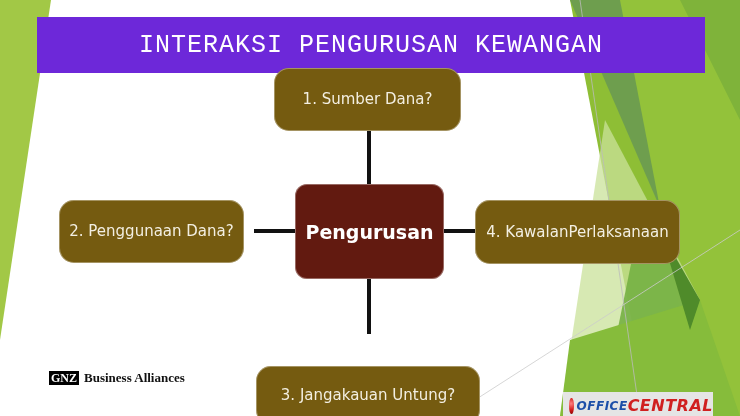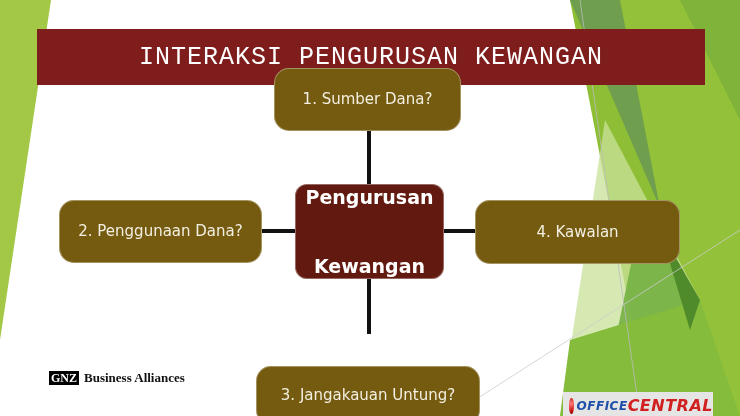--- a/index.html
+++ b/index.html
@@ -1,18 +1,18 @@
 <!DOCTYPE html>
 <html><head>
 <meta charset="utf-8">
 <style>
   html, body { margin:0; padding:0; }
   body { width:740px; height:416px; position:relative; overflow:hidden; background:#ffffff; font-family:"DejaVu Sans", sans-serif; }
   .bg { position:absolute; left:0; top:0; width:740px; height:416px; }
-  .title-bar { position:absolute; left:37px; top:17px; width:668px; height:56px; background:#7f1d1d; display:flex; align-items:center; justify-content:center;margin-top:12px; }
+  .title-bar { position:absolute; left:37px; top:17px; width:668px; height:56px; background:#6d28d9; display:flex; align-items:center; justify-content:center; }
   .title-text { color:#fff; font-family:"Liberation Mono", "DejaVu Sans Mono", monospace; font-size:25px; letter-spacing:1px; font-weight:normal; }
   .connector { position:absolute; background:#111; }
   .node { position:absolute; border-radius:15px; background:#755B10; color:#f3efe2; display:flex; align-items:center; justify-content:center; text-align:center; font-size:15px; line-height:19px; box-shadow:0 0 0 1px rgba(255,255,255,0.35) inset; }
   .node.center { background:#621A10; font-size:19px; line-height:24px; font-weight:bold; color:#fff; border-radius:12px; }
   .node span { display:block; }
   .logo-gnz { position:absolute; left:49px; top:370px; display:flex; align-items:center; gap:5px; }
   .gnz-mark { background:#000; color:#fff; font-family:"Liberation Serif", serif; font-weight:bold; font-size:12px; padding:0 2px; line-height:14px; }
   .gnz-text { font-family:"Liberation Serif", serif; font-weight:bold; font-size:13px; color:#111;text-align:center; }
   .logo-oc { position:absolute; left:563px; top:368px; width:150px; height:27px; background:#e5e5e5; display:flex; align-items:center; padding-left:6px; box-sizing:border-box;margin-top:24px; }
   .oc-ball { width:16px; height:16px; border-radius:50%; background:radial-gradient(circle at 40% 35%, #ff8080, #d01818 60%, #8a0808); margin-right:3px; }
@@ -42,37 +42,37 @@
   <span class="title-text">INTERAKSI PENGURUSAN KEWANGAN</span>
 </div>
 
 <div class="connector" style="left:367px; top:131px; width:4px; height:53px;"></div>
 <div class="connector" style="left:367px; top:279px; width:4px; height:55px;"></div>
 <div class="connector" style="left:254px; top:229px; width:41px; height:4px;"></div>
 <div class="connector" style="left:444px; top:229px; width:31px; height:4px;"></div>
 
 <div class="node center" style="left:295px; top:184px; width:149px; height:95px; flex-direction:column;gap:45px;">
   <span>Pengurusan</span>
-  <span>Kewangan</span>
 </div>
 
 <div class="node" style="left:274px; top:68px; width:187px; height:63px;">
   <span>1. Sumber Dana?</span>
 </div>
 
-<div class="node" style="left:59px; top:200px; width:203px; height:63px;">
+<div class="node" style="left:59px; top:200px; width:185px; height:63px;">
   <span>2. Penggunaan Dana?</span>
 </div>
 
 <div class="node" style="left:256px; top:334px; width:224px; height:59px;margin-top:32px;">
   <span>3. Jangakauan Untung?</span>
 </div>
 
 <div class="node" style="left:475px; top:200px; width:205px; height:64px; flex-direction:row;">
   <span>4. Kawalan</span>
+  <span>Perlaksanaan</span>
 </div>
 
 <div class="logo-gnz">
   <span class="gnz-mark">GNZ</span>
   <span class="gnz-text">Business Alliances</span>
 </div>
 
 <div class="logo-oc">
   <span class="oc-ball"></span>
   <span class="oc-office">OFFICE</span>

